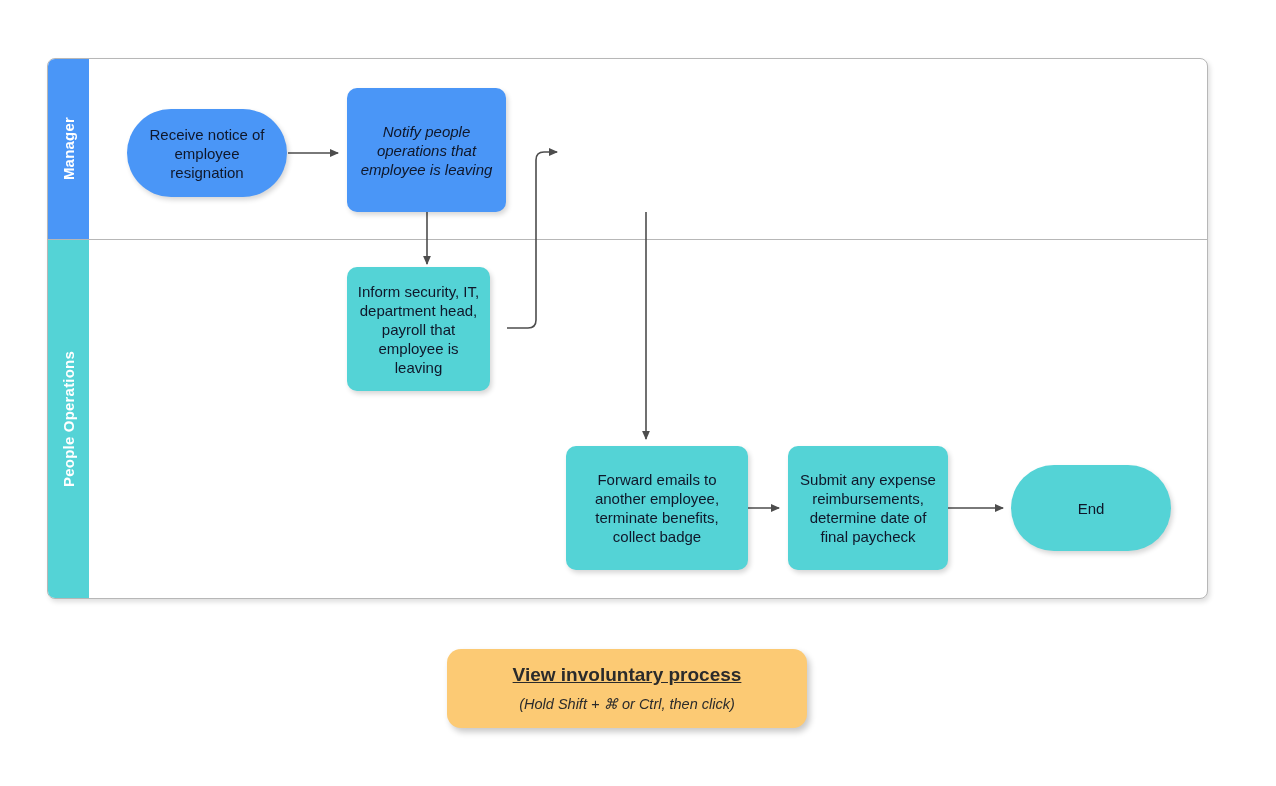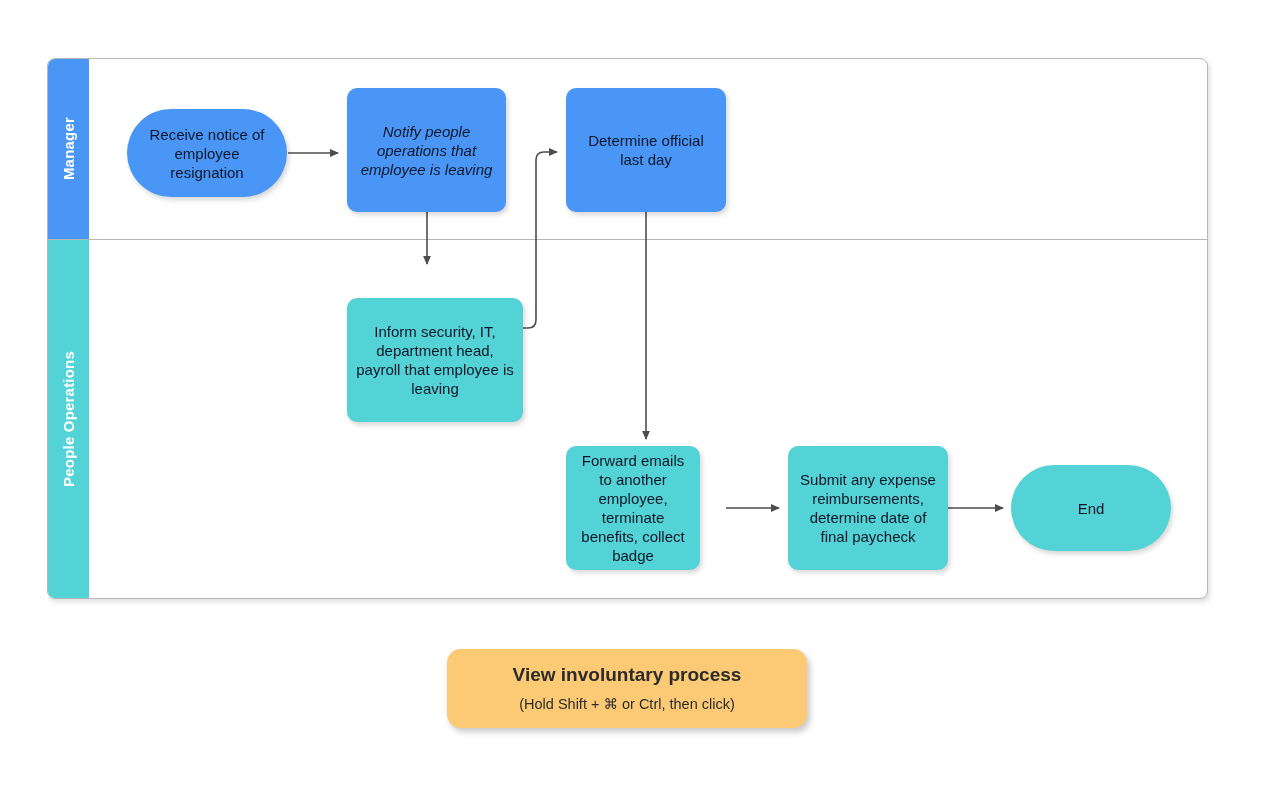--- a/index.html
+++ b/index.html
@@ -123,23 +123,25 @@
     justify-content: center;
     cursor: pointer;
     box-sizing: border-box;
     font-family: "Liberation Sans", sans-serif;
   }
   .action-title {
     color: #2b2b2b;
     font-weight: bold;
     font-size: 19px;
     line-height: 24px;
+    text-decoration: underline;
   }
   .action-sub {
     color: #2b2b2b;
+    font-style: italic;
     font-size: 14.5px;
     line-height: 20px;
     margin-top: 7px;
   }
 </style>
 </head>
 <body>
 
 <div id="canvas">
 
@@ -176,25 +178,24 @@
 
     <path class="link-line" d="M 726 508 L 779 508" marker-end="url(#arrowhead)"></path>
 
     <path class="link-line" d="M 948 508 L 1003 508" marker-end="url(#arrowhead)"></path>
   </svg>
 
   <div class="node blue pill" style="left:127px; top:109px; width:160px; height:88px;">Receive notice of employee resignation</div>
 
   <div class="node blue rect" style="left:347px; top:88px; width:159px; height:124px;font-style:italic;">Notify people operations that employee is leaving</div>
 
-  <div class="node blue rect" style="left:566px; top:88px; width:160px; height:124px;">Determine official last day</div>
-
-  <div class="node teal rect" style="left:347px; top:267px; width:176px; height:124px;margin-top:31px;">Inform security, IT, department head, payroll that employee is leaving</div>
-
-  <div class="node teal rect" style="left:566px; top:446px; width:134px; height:124px;">Forward emails to another employee, terminate benefits, collect badge</div>
+
+  <div class="node teal rect" style="left:347px; top:267px; width:143px; height:124px;">Inform security, IT, department head, payroll that employee is leaving</div>
+
+  <div class="node teal rect" style="left:566px; top:446px; width:182px; height:124px;">Forward emails to another employee, terminate benefits, collect badge</div>
 
   <div class="node teal pill" style="left:1011px; top:465px; width:160px; height:86px;">End</div>
 
   <div class="node teal rect" style="left:788px; top:446px; width:160px; height:124px;">Submit any expense reimbursements, determine date of final paycheck</div>
 
   <div class="action-button">
     <div class="action-title">View involuntary process</div>
     <div class="action-sub">(Hold Shift + ⌘ or Ctrl, then click)</div>
   </div>
 

